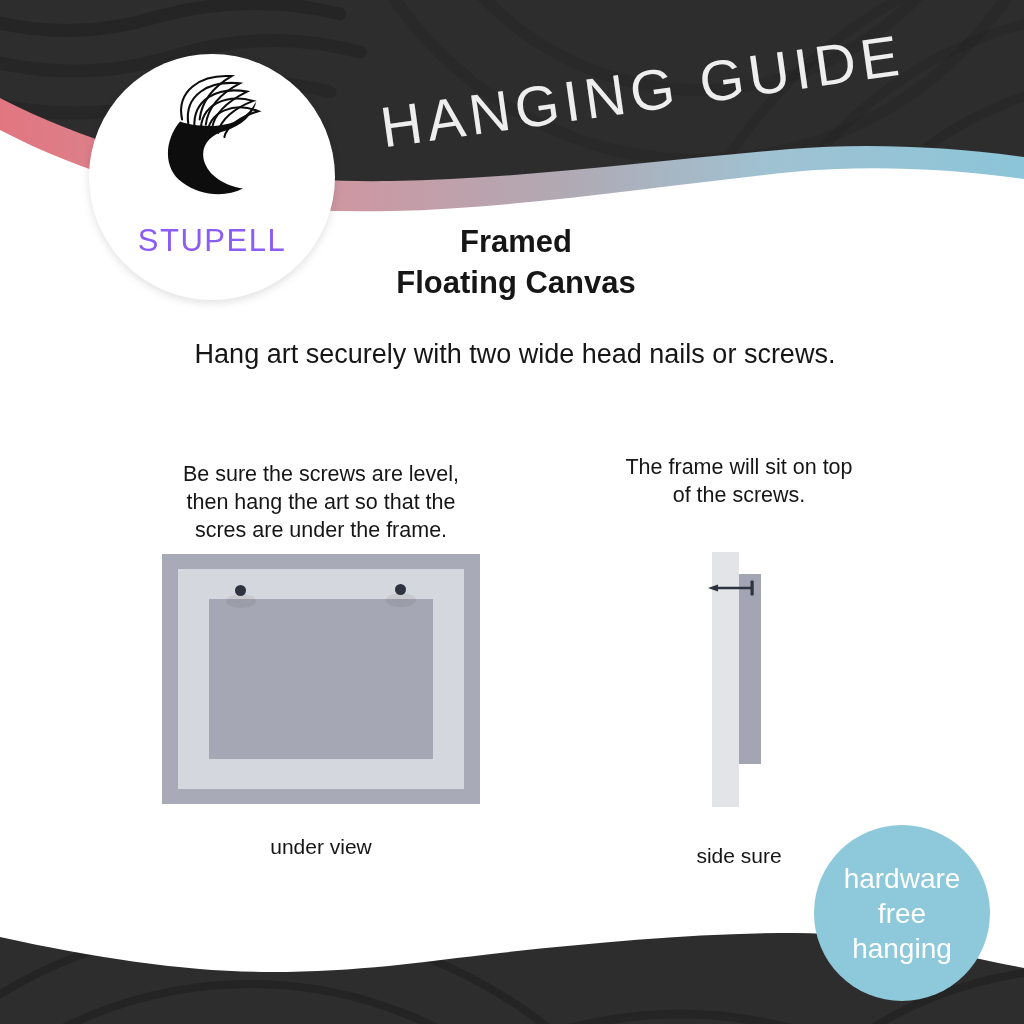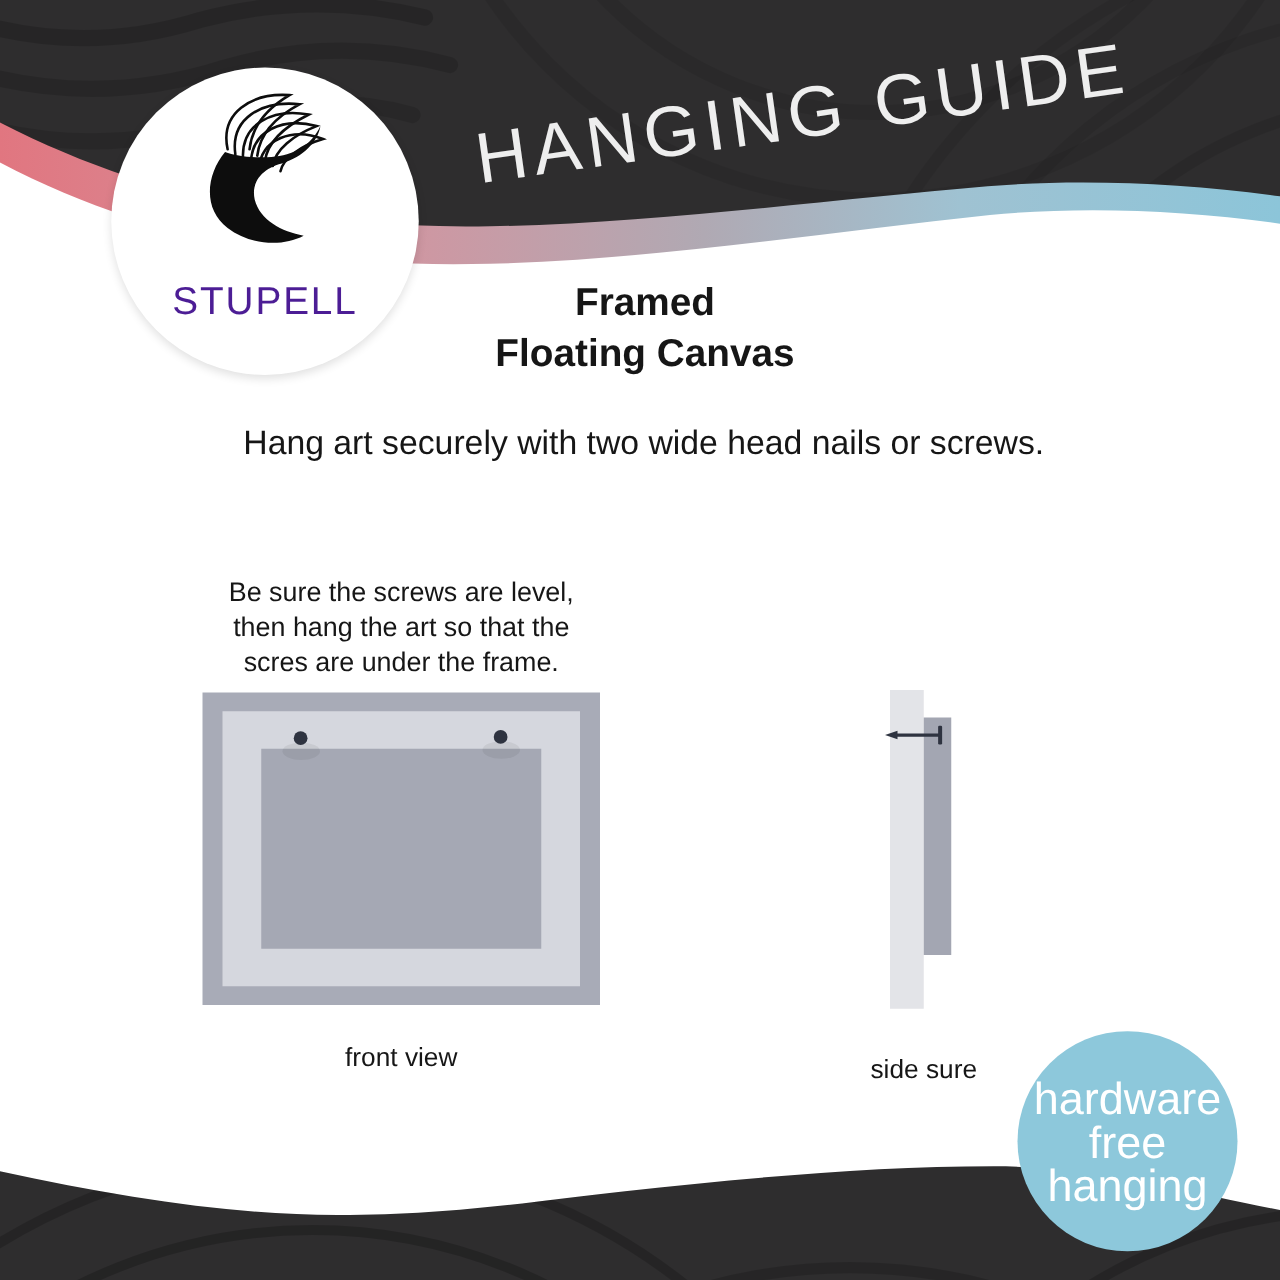--- a/index.html
+++ b/index.html
@@ -12,21 +12,21 @@
   #header-svg{position:absolute;top:0;left:0;}
   #hanging-title{position:absolute;left:372px;top:58px;width:540px;text-align:center;
     transform:rotate(-8deg);color:#eeeeee;font-size:57px;letter-spacing:5px;font-weight:400;
     white-space:nowrap;}
 
   
   #logo-circle{position:absolute;left:89px;top:54px;width:246px;height:246px;border-radius:50%;
     background:#ffffff;box-shadow:0 3px 8px rgba(0,0,0,0.12);}
   #logo-mark{position:absolute;left:66px;top:18px;}
   #logo-brand{position:absolute;left:0;top:169px;width:246px;text-align:center;
-    font-size:31px;letter-spacing:1.5px;color:#4c1d95;}
+    font-size:31px;letter-spacing:1.5px;color:#8b5cf6;}
   #logo-sub{position:absolute;left:0;top:206px;width:246px;text-align:center;
     font-size:16.5px;letter-spacing:3.2px;color:#222;}
 
   
   #product-title{position:absolute;left:0;top:221px;width:1032px;text-align:center;
     font-size:31px;font-weight:700;line-height:41px;white-space:pre-line;color:#161616;}
   #instruction{position:absolute;left:0;top:339px;width:1030px;text-align:center;
     font-size:27px;font-weight:400;color:#161616;}
 
   
@@ -48,21 +48,21 @@
   #screw-a-sh{left:64px;top:40px;} #screw-b-sh{left:224px;top:39px;}
 
   
   #side-wall{position:absolute;left:712px;top:552px;width:27px;height:255px;background:#e3e4e8;}
   #side-frame{position:absolute;left:739px;top:574px;width:22px;height:190px;background:#a3a6b2;}
   #side-nail{position:absolute;left:706px;top:577px;}
 
   
   #badge{position:absolute;left:814px;top:825px;width:176px;height:176px;border-radius:50%;
     background:#8dc8db;z-index:5;display:flex;align-items:center;justify-content:center;}
-  #badge-text{color:#ffffff;font-size:36px;line-height:35px;text-align:center;white-space:pre-line;}
+  #badge-text{color:#ffffff;font-size:28px;line-height:35px;text-align:center;white-space:pre-line;}
 
   
   #footer-svg{position:absolute;left:0;bottom:0;z-index:2;}
 </style>
 </head>
 <body>
 
 <div id="page">
 
   <svg id="header-svg" width="1024" height="232" viewBox="0 0 1024 232">
@@ -115,31 +115,33 @@
   </div>
 
   <div id="product-title">Framed
 Floating Canvas</div>
 
   <div id="instruction">Hang art securely with two wide head nails or screws.</div>
 
   <div id="note-front" class="col-note">Be sure the screws are level,
 then hang the art so that the
 scres are under the frame.</div>
+  <div id="note-side" class="col-note">The frame will sit on top
+of the screws.</div>
 
   <div id="front-frame">
     <div id="front-mat">
       <div id="front-canvas"></div>
     </div>
     <div id="screw-a-sh" class="screw-shadow"></div>
     <div id="screw-b-sh" class="screw-shadow"></div>
     <div id="screw-a" class="screw-dot"></div>
     <div id="screw-b" class="screw-dot"></div>
   </div>
-  <div id="caption-front" class="caption">front view</div>
+  <div id="caption-front" class="caption">under view</div>
 
   <div id="side-wall"></div>
   <div id="side-frame"></div>
   <svg id="side-nail" width="58" height="22" viewBox="0 0 58 22">
     <line x1="11" y1="11" x2="46" y2="11" stroke="#2e3340" stroke-width="2.6"></line>
     <polygon points="2,11 12,7.6 12,14.4" fill="#2e3340"></polygon>
     <rect x="44.5" y="3.5" width="3.2" height="15" rx="1" fill="#2e3340"></rect>
   </svg>
   <div id="caption-side" class="caption">side sure</div>
 

